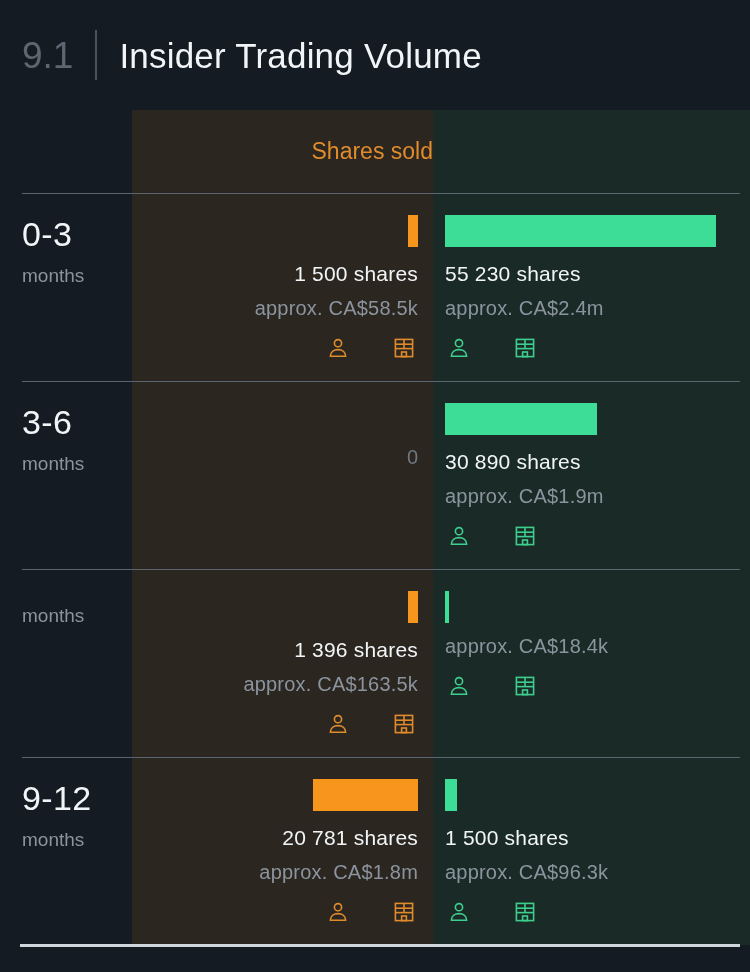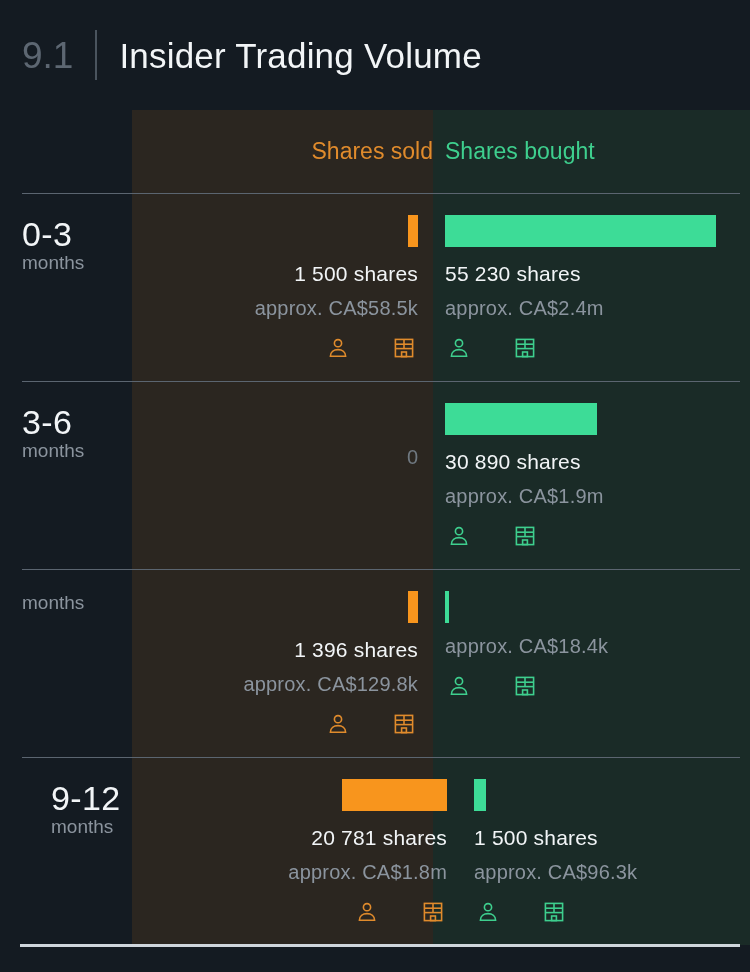--- a/index.html
+++ b/index.html
@@ -107,21 +107,21 @@
     z-index: 2;
   }
 
   .rows { position: relative; }
 
   .row {
     position: relative;
     height: 188px;
     display: flex;
   }
-  .row.last { height: 163px; padding-left: 29px; }
+  .row.last { height: 163px; }
 
   .row-divider {
     position: absolute;
     left: 22px;
     right: 10px;
     top: 0;
     height: 1px;
     background: #5b6570;
     z-index: 3;
   }
@@ -142,20 +142,21 @@
   }
   .label-range {
     font-size: 34px;
     color: #f2f5f7;
     line-height: 1.05;
     letter-spacing: 0.4px;
   }
   .label-unit {
     font-size: 19px;
     color: #8b949e;
+    margin-top: 13px;
     line-height: 1;
   }
 
   
   .cell-data {
     flex: none;
     position: relative;
     z-index: 2;
     padding-top: 22px;
   }
@@ -223,21 +224,20 @@
   </div>
 
   <div class="chart">
 
     <div class="col-tint-sold"></div>
     <div class="col-tint-bought"></div>
 
     <div class="header-row">
       <div class="head-spacer"></div>
       <div class="head-sold">Shares sold</div>
-      <div class="head-bought">Shares bought</div>
     </div>
 
     <div class="rows" id="rows-container">
   <div class="row">
     <div class="row-divider"></div>
 
     <div class="cell-label">
       <div class="label-range">0-3</div>
       <div class="label-unit">months</div>
     </div>
@@ -340,21 +340,21 @@
 
     <div class="cell-label">
       <div class="label-unit">months</div>
     </div>
 
     <div class="cell-data cell-sold">
       <div class="bar-track">
         <span class="bar bar-sold" style="width: 10px;"></span>
       </div>
       <div class="val-shares">1 396 shares</div>
-      <div class="val-approx">approx. CA$129.8k</div>
+      <div class="val-approx">approx. CA$163.5k</div>
       <div class="icon-row">
         <span class="icon">
           <svg viewBox="0 0 24 24" fill="none" stroke="#e08b2c" stroke-width="1.6">
             <circle cx="12" cy="7.2" r="3.6"></circle>
             <path d="M4.4 20.2c0-4.2 3.4-6.6 7.6-6.6s7.6 2.4 7.6 6.6z"></path>
           </svg>
         </span>
         <span class="icon">
           <svg viewBox="0 0 24 24" fill="none" stroke="#e08b2c" stroke-width="1.6">
             <rect x="3.4" y="3.4" width="17.2" height="17.2"></rect>

